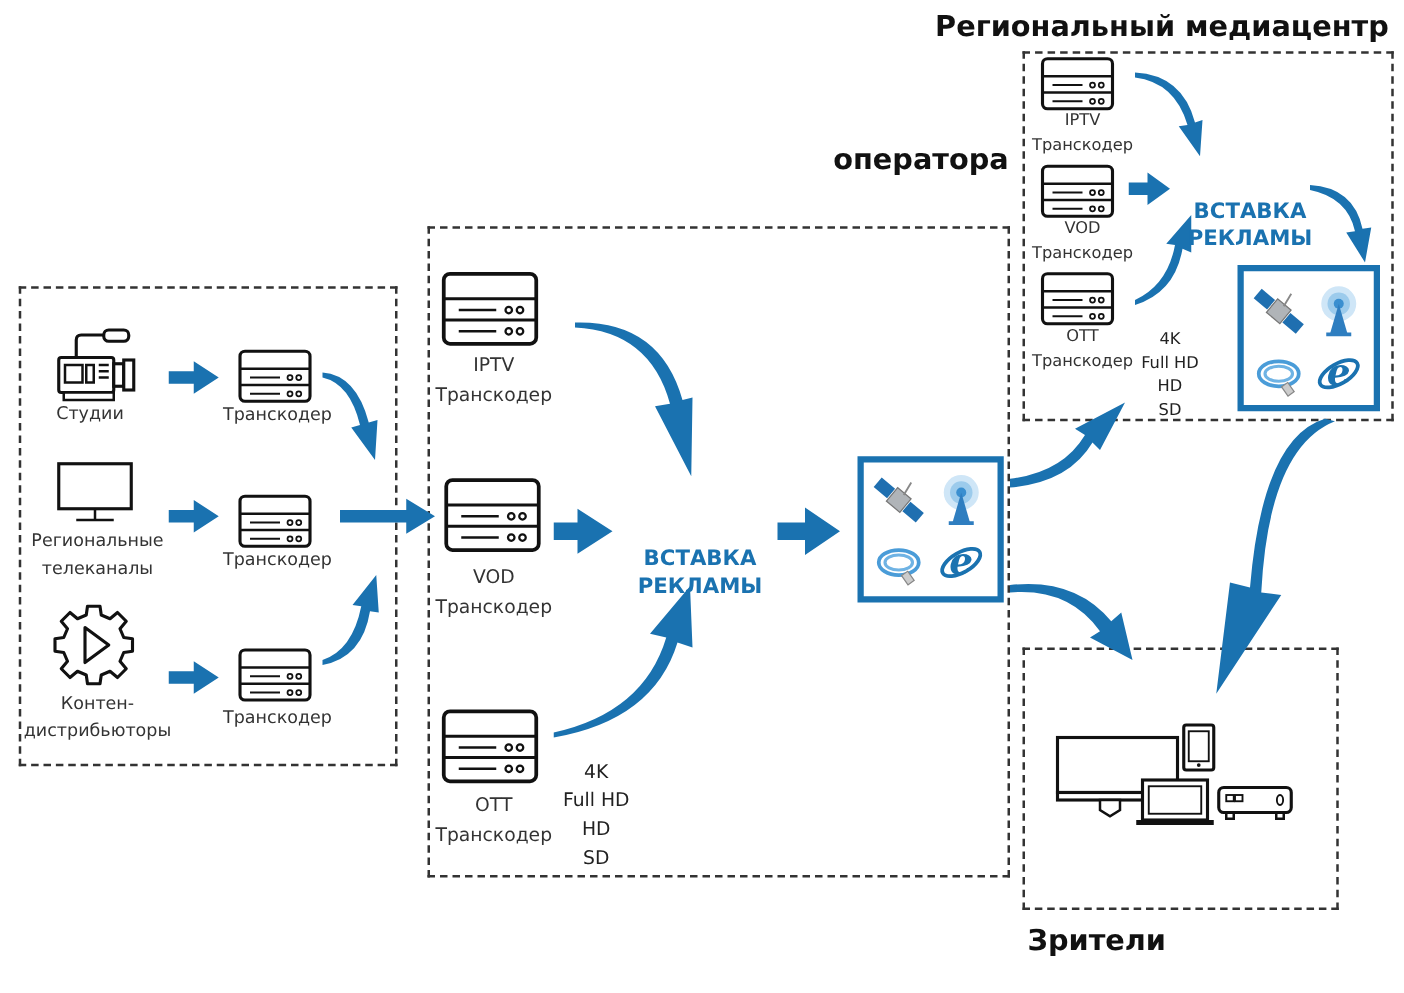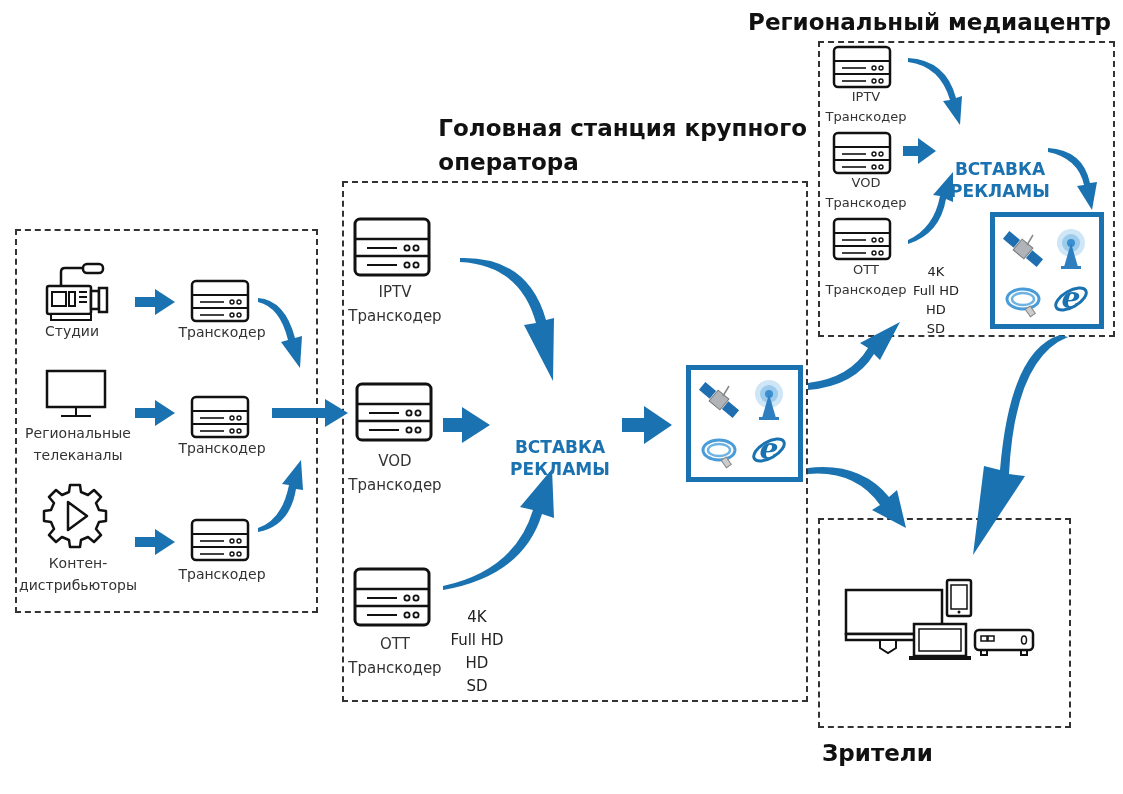--- a/index.html
+++ b/index.html
@@ -1,35 +1,34 @@
 <!DOCTYPE html>
 <html><head>
 <meta charset="utf-8">
 <style>
   html,body{margin:0;padding:0;background:#fff;}
   body{width:1123px;height:794px;position:relative;overflow:hidden;font-family:"DejaVu Sans",sans-serif;color:#222;}
   .dash{position:absolute;border:2px dashed #333;box-sizing:border-box;}
   .lbl{position:absolute;font-family:"DejaVu Sans",sans-serif;font-size:14px;color:#333;text-align:center;line-height:22px;white-space:nowrap;}
   .lbl-lg{font-size:15px;line-height:24px;}
-  .title{position:absolute;font-family:"DejaVu Sans",sans-serif;font-weight:bold;font-size:23px;color:#111;text-align:left;line-height:34px;white-space:nowrap;}
+  .title{position:absolute;font-family:"DejaVu Sans",sans-serif;font-weight:bold;font-size:23px;color:#111;text-align:center;line-height:34px;white-space:nowrap;}
   .adv{position:absolute;font-family:"DejaVu Sans",sans-serif;font-weight:bold;color:#1a72b0;text-align:center;line-height:1.3;white-space:nowrap;margin-top:32px;}
   .res{position:absolute;font-family:"DejaVu Sans",sans-serif;font-size:14px;color:#222;text-align:center;line-height:23px;margin-top:18px;}
   svg.ov{position:absolute;left:0;top:0;}
   .chanbox{position:absolute;border:5px solid #1a72b0;box-sizing:border-box;background:#fff;}
 </style>
 </head>
 <body>
 
 <div class="dash" style="left:15px;top:229px;width:303px;height:384px;"></div>
 <div class="dash" style="left:342px;top:181px;width:466px;height:521px;"></div>
 <div class="dash" style="left:818px;top:41px;width:297px;height:296px;"></div>
 <div class="dash" style="left:818px;top:518px;width:253px;height:210px;"></div>
 
 <div class="title" style="right:316px;top:111px;">
-  <div>Головная станция крупного</div>
   <div>оператора</div>
 </div>
 <div class="title" style="right:12px;top:5px;">Региональный медиацентр</div>
 <div class="title" style="left:822px;top:736px;text-align:center;">Зрители</div>
 
 <svg class="ov" width="1123" height="794" viewBox="0 0 1123 794">
   <defs>
     <g id="srv">
       <rect x="0" y="0" width="56" height="40" rx="4" fill="#fff" stroke="#111" stroke-width="2.5"></rect>
       <line x1="0" y1="14" x2="56" y2="14" stroke="#111" stroke-width="2"></line>

